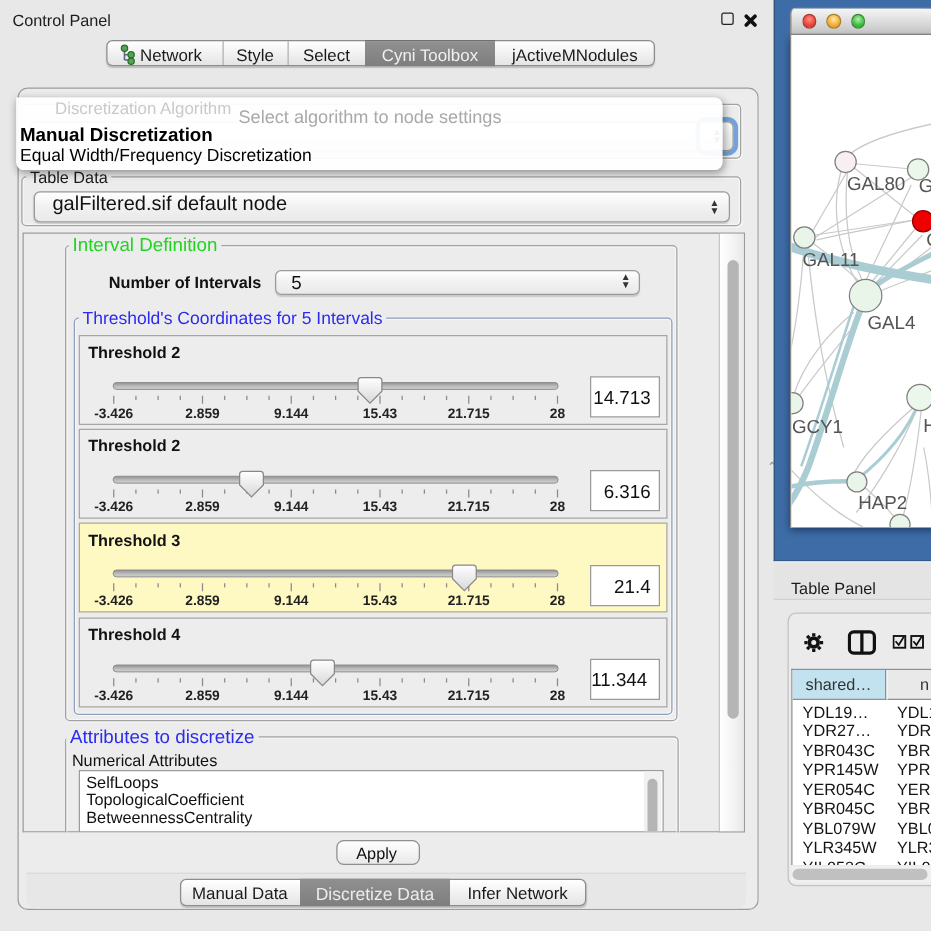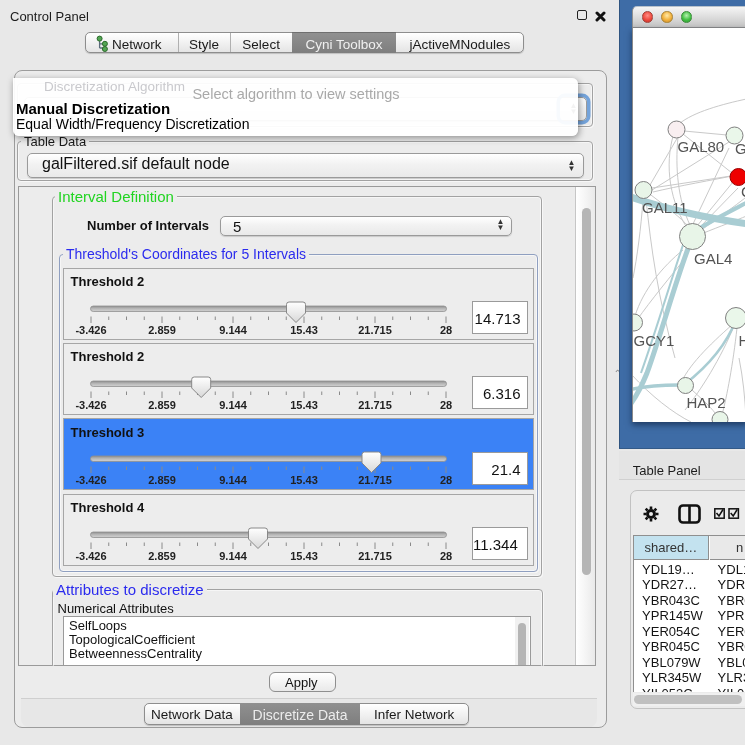--- a/index.html
+++ b/index.html
@@ -131,21 +131,21 @@
       <text x="27" y="65" text-anchor="middle" font-size="11" font-weight="bold" fill="#222" font-family="Liberation Sans, sans-serif">-3.426</text>
         <text x="98" y="65" text-anchor="middle" font-size="11" font-weight="bold" fill="#222" font-family="Liberation Sans, sans-serif">2.859</text>
         <text x="169" y="65" text-anchor="middle" font-size="11" font-weight="bold" fill="#222" font-family="Liberation Sans, sans-serif">9.144</text>
         <text x="240" y="65" text-anchor="middle" font-size="11" font-weight="bold" fill="#222" font-family="Liberation Sans, sans-serif">15.43</text>
         <text x="311" y="65" text-anchor="middle" font-size="11" font-weight="bold" fill="#222" font-family="Liberation Sans, sans-serif">21.715</text>
         <text x="382" y="65" text-anchor="middle" font-size="11" font-weight="bold" fill="#222" font-family="Liberation Sans, sans-serif">28</text>
       <path d="M130.2 33 H144.2 Q146.7 33 146.7 35.5 V44 L137.2 53.5 L127.69999999999999 44 V35.5 Q127.69999999999999 33 130.2 33 Z" fill="url(#thumbgrad)" stroke="#888" stroke-width="1"></path>
     </svg>
     <div style="position:absolute;left:408px;top:32.5px;width:55.5px;height:33px;background:#fff;border:1px solid #9a9a9a;font-size:15px;color:#111;text-align:right;line-height:33px;padding-right:6px;">6.316</div>
   </div>
-  <div class="abs" style="left:63px;top:418.2px;width:470.5px;height:72.3px;background:#3b82f6;border:1px solid #a6a6a6;">
+  <div class="abs" style="left:63px;top:418.2px;width:470.5px;height:72.3px;background:#fef9c3;border:1px solid #a6a6a6;">
     <div style="position:absolute;left:6.5px;top:5.5px;font-size:13px;font-weight:bold;color:#111;">Threshold 3</div>
     <svg style="position:absolute;left:0;top:0;" width="470" height="72" viewBox="0 0 470 72">
       <rect x="26.5" y="37" width="356" height="5.5" rx="2.75" fill="url(#trackgrad)" stroke="#8f8f8f" stroke-width="0.8"></rect>
       <path d="M27 47.5 v6.5" stroke="#8a8a8a" stroke-width="1"></path>
         <path d="M44.75 47.5 v3.5" stroke="#8a8a8a" stroke-width="1"></path>
         <path d="M62.5 47.5 v3.5" stroke="#8a8a8a" stroke-width="1"></path>
         <path d="M80.25 47.5 v3.5" stroke="#8a8a8a" stroke-width="1"></path>
         <path d="M98 47.5 v6.5" stroke="#8a8a8a" stroke-width="1"></path>
         <path d="M115.75 47.5 v3.5" stroke="#8a8a8a" stroke-width="1"></path>
         <path d="M133.5 47.5 v3.5" stroke="#8a8a8a" stroke-width="1"></path>
@@ -231,28 +231,28 @@
 </div>
 
 <div class="abs" style="left:18.5px;top:666px;width:556px;height:60px;background:#ececec;"></div>
 
 <div class="abs" style="left:269px;top:672px;width:66.5px;height:20px;border:1px solid #8f8f8f;border-radius:6px;background:linear-gradient(#ffffff,#f4f4f4 50%,#e9e9e9);"></div>
 <div class="abs" style="left:285px;top:675px;font-size:13px;color:#111;">Apply</div>
 
 <div class="abs" style="left:20.5px;top:697.5px;width:576px;height:29px;background:#e7e7e7;border-top:1px solid #cfcfcf;border-radius:0 0 8px 8px;"></div>
 
 <div class="abs" style="left:143.5px;top:702.5px;width:325px;height:22.5px;background:linear-gradient(#ffffff,#efefef 60%,#e4e4e4);border:1px solid #8d8d8d;border-radius:5px;box-shadow:0 1px 1px rgba(0,0,0,0.18);"></div>
-<div class="abs" style="left:143.5px;top:707px;width:96.8px;font-size:13.5px;color:#1a1a1a;text-align:center;">Network Data</div>
+<div class="abs" style="left:143.5px;top:707px;width:96.8px;font-size:13.5px;color:#1a1a1a;text-align:center;">Manual Data</div>
 <div class="abs" style="left:240.3px;top:702.5px;width:119.4px;height:22.5px;background:linear-gradient(#909090,#7e7e7e);"></div>
 <div class="abs" style="left:240.3px;top:707px;width:119.4px;font-size:14px;color:#ececec;text-align:center;">Discretize Data</div>
 <div class="abs" style="left:359.7px;top:707px;width:108.8px;font-size:13.5px;color:#1a1a1a;text-align:center;">Infer Network</div>
 
 <div class="abs" style="left:13px;top:78px;width:565px;height:57.5px;background:rgba(255,255,255,0.94);border-radius:0 6px 6px 6px;box-shadow:1px 2px 7px rgba(0,0,0,0.4);"></div>
 <div class="abs" style="left:44px;top:78.5px;font-size:13.5px;color:#c9c9cd;">Discretization Algorithm</div>
-<div class="abs" style="left:0;top:85.5px;width:592px;text-align:center;font-size:14.5px;color:#a9a9a9;">Select algorithm to view settings</div>
+<div class="abs" style="left:0;top:85.5px;width:592px;text-align:center;font-size:14.5px;color:#a9a9a9;">Select algorithm to node settings</div>
 <div class="abs" style="left:16px;top:100px;font-size:15px;font-weight:bold;color:#000;">Manual Discretization</div>
 <div class="abs" style="left:16px;top:115.5px;font-size:14px;color:#000;">Equal Width/Frequency Discretization</div>
 
 <div class="abs" style="left:607px;top:0;width:12px;height:745px;background:#e8e8e8;"></div>
 <div class="abs" style="left:613.5px;top:367.5px;font-size:10px;color:#8a8a8a;">⌃</div>
 
 <div class="abs" style="left:619px;top:0;width:126px;height:449px;background:#3e6ca6;border-left:1.5px solid #2f5480;"></div>
 <div class="abs" style="left:619px;top:447.5px;width:126px;height:1.5px;background:#335a88;"></div>
 <div class="abs" style="left:631.5px;top:6px;width:113.5px;height:21.5px;background:linear-gradient(#f5f5f5,#d3d3d3 70%,#c3c3c3);border-bottom:1px solid #8a8a8a;border-left:1px solid #909090;border-top:1px solid #b8c2cc;border-radius:5px 0 0 0;"></div>
 <div class="abs" style="left:641.5px;top:11px;width:11.5px;height:11.5px;border-radius:50%;background:radial-gradient(circle at 50% 35%, #ff8d85 0%, #ee4a3e 55%, #c33026 100%);border:0.5px solid #a04038;"></div>

